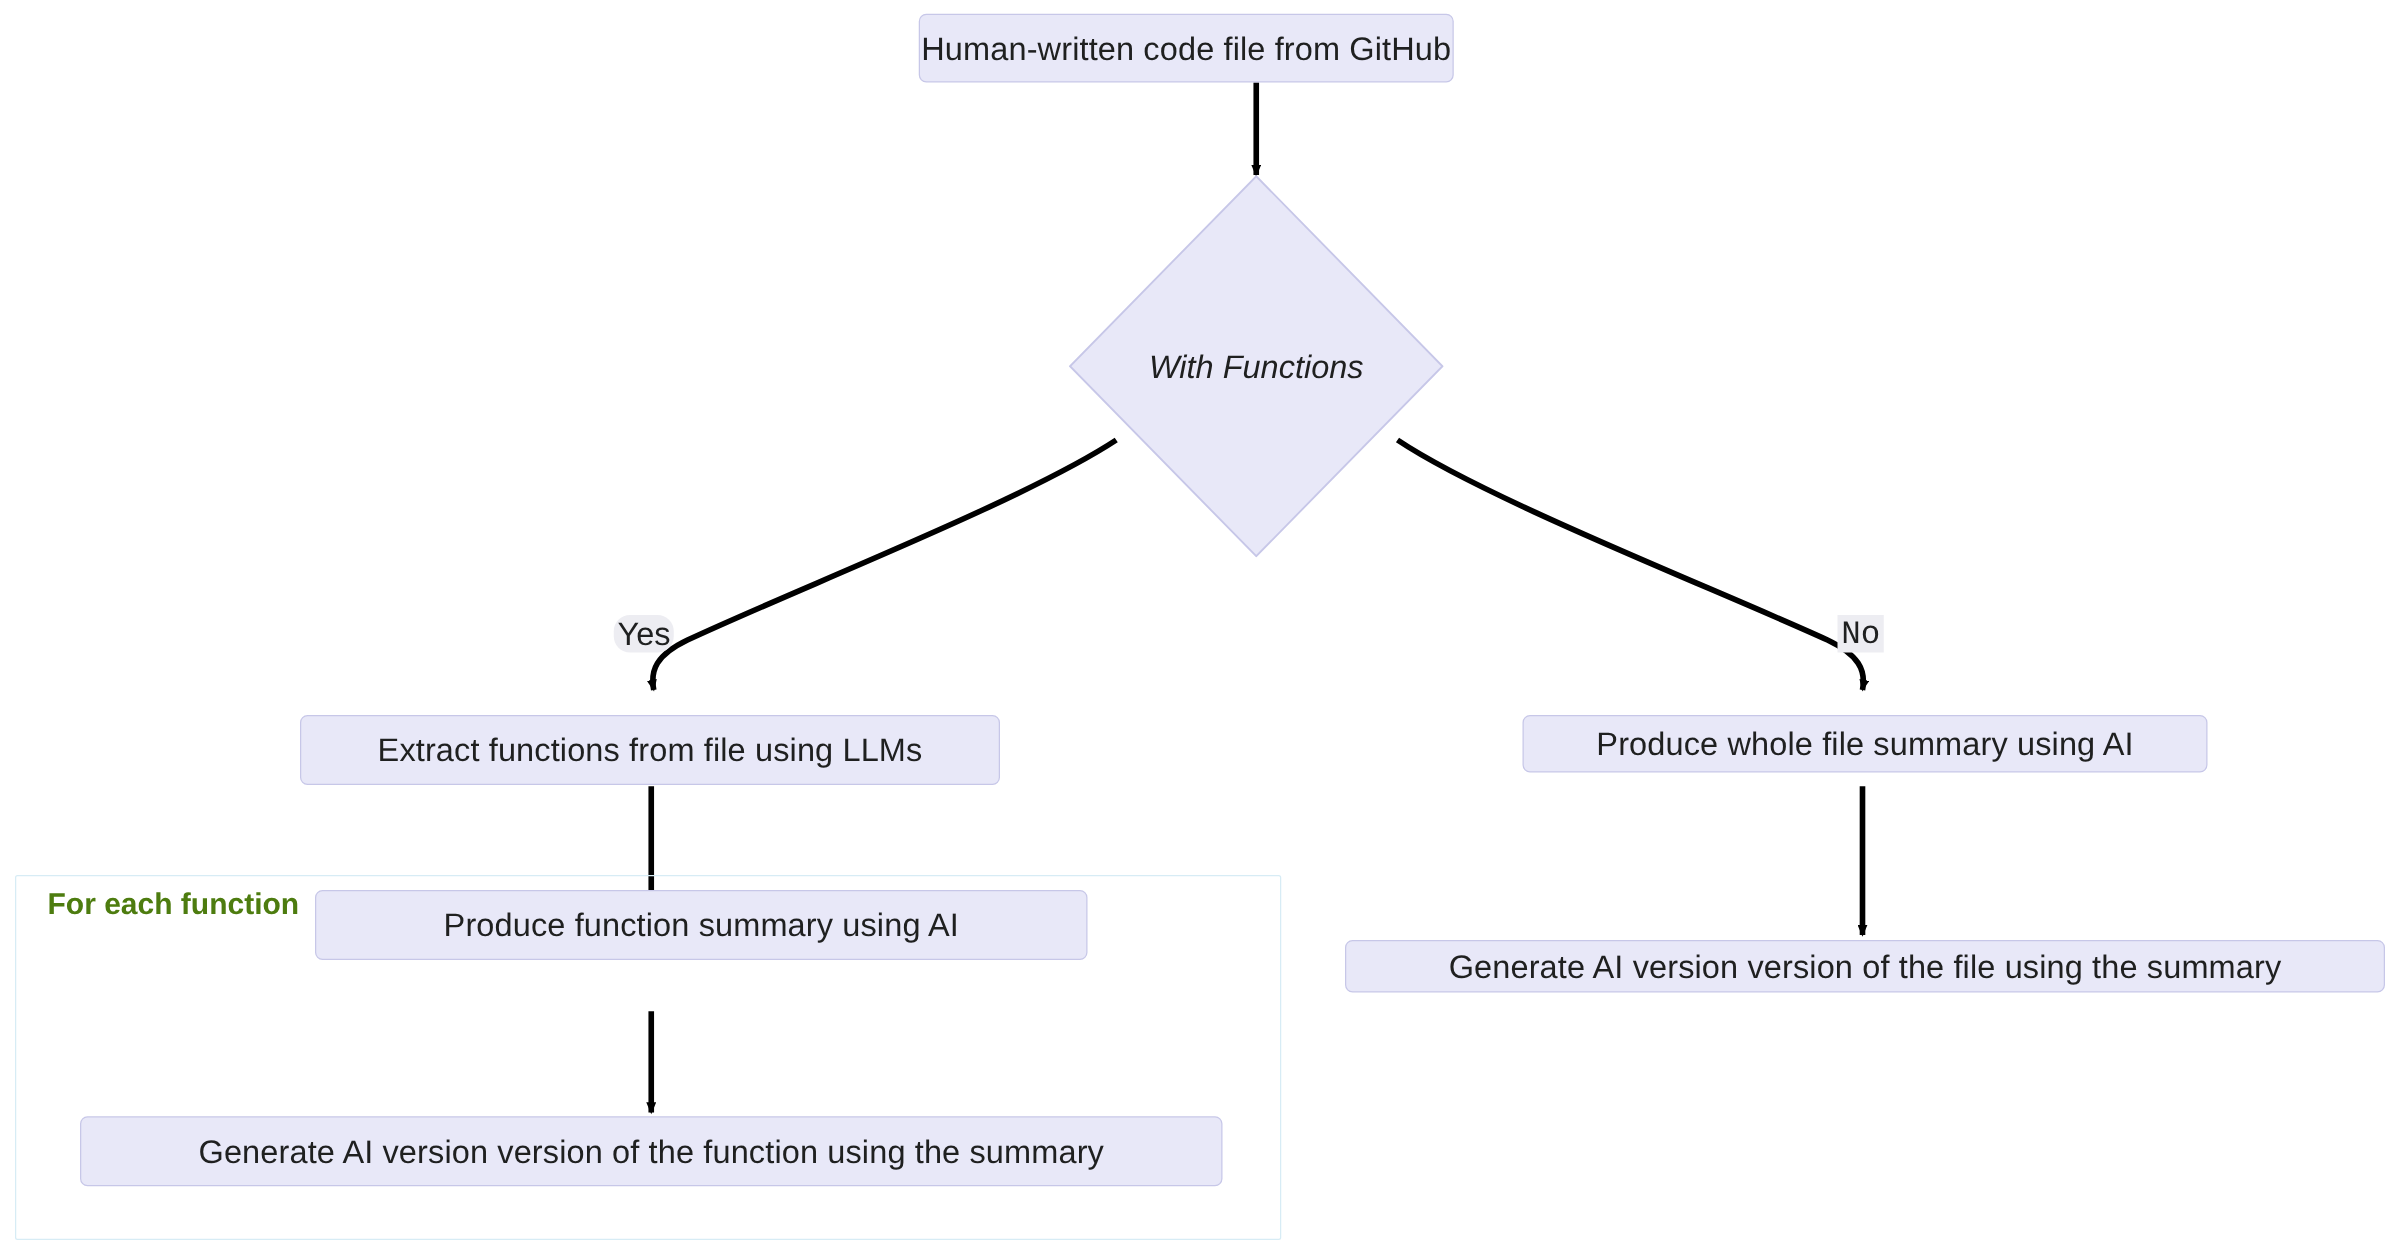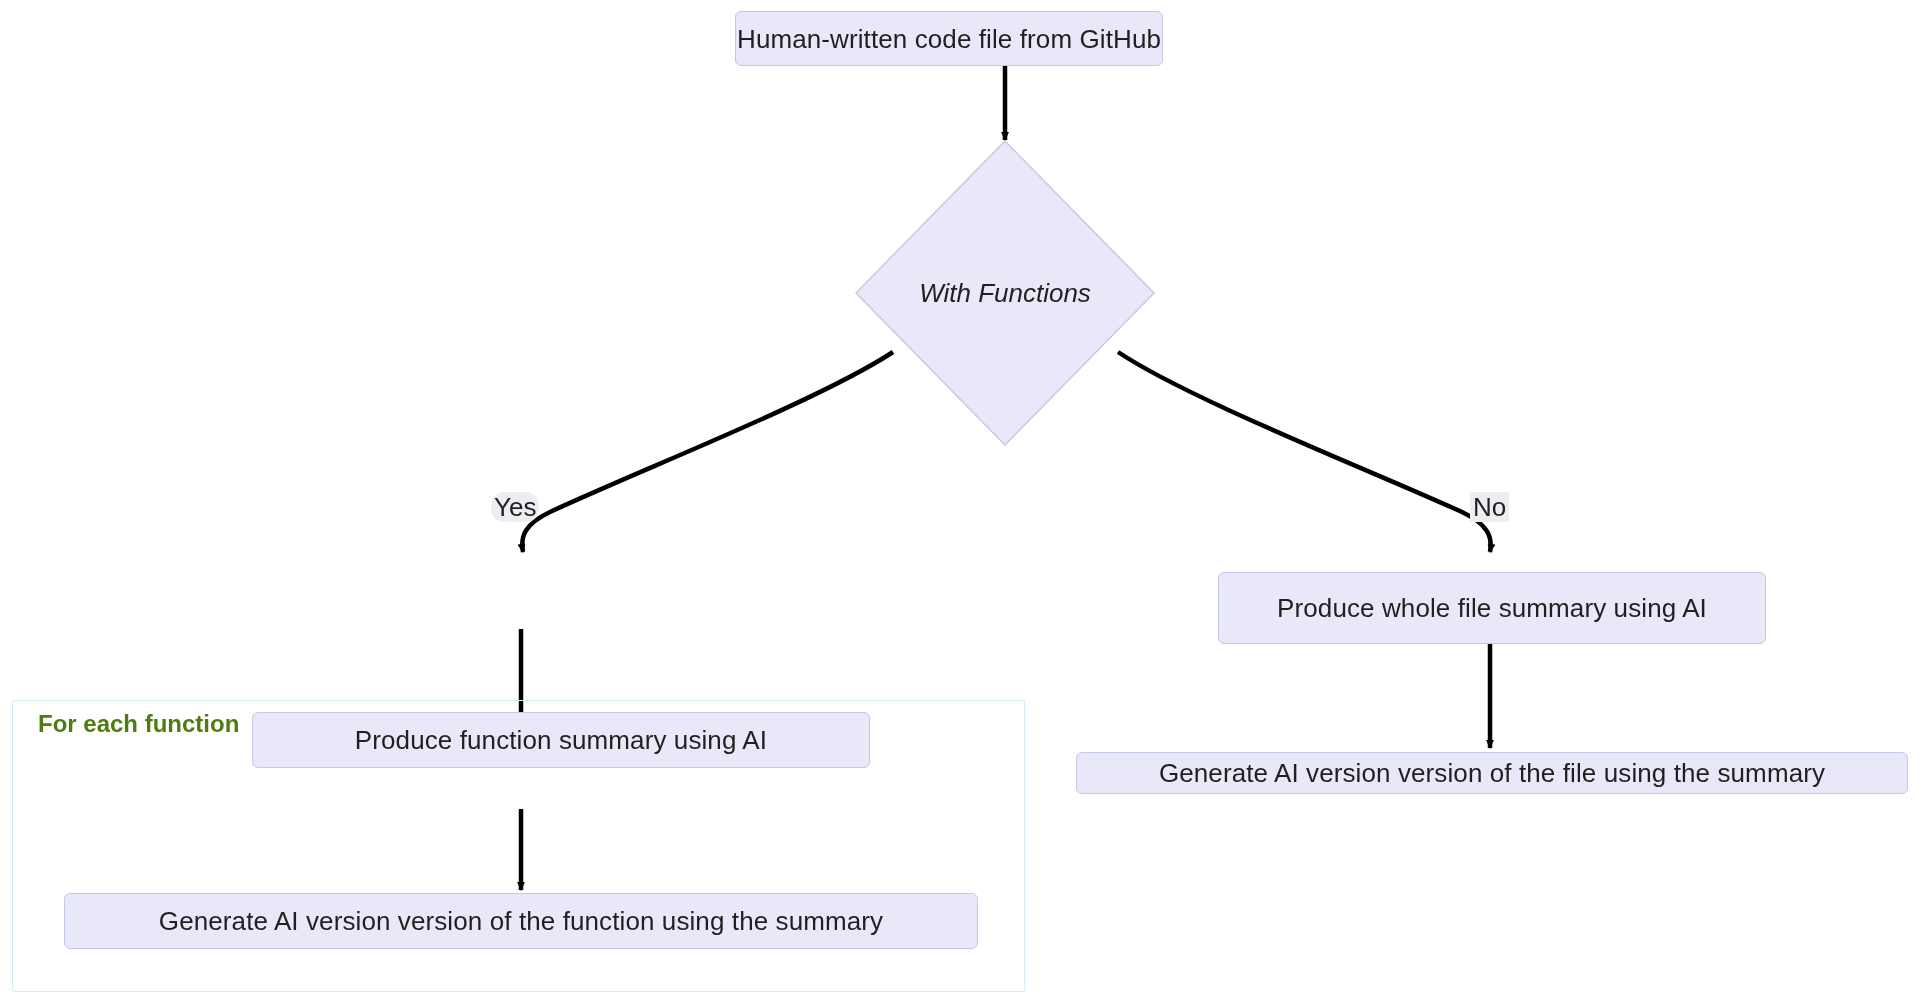--- a/index.html
+++ b/index.html
@@ -121,24 +121,25 @@
 
   <div class="diamond-wrap" style="left:855px; top:140px; width:300px; height:306px;">
     <svg class="diamond-shape" viewBox="0 0 300 306" preserveAspectRatio="none" xmlns="http://www.w3.org/2000/svg">
       <polygon points="150,1 299,153 150,305 1,153" fill="#e8e8f8" stroke="#c7c7e8" stroke-width="1.5"></polygon>
     </svg>
     <span class="diamond-label">With Functions</span>
   </div>
 
   <div class="edge-label" style="left:491px; top:492px;border-radius:13px;">Yes</div>
 
-  <div class="edge-label" style="left:1470px; top:492px;">No</div>
+  <div class="edge-label" style="left:1470px; top:492px;font-family:Liberation Mono, monospace;">No</div>
 
+  <div class="node" style="left:240px; top:572px; width:560px; height:56px;">Extract functions from file using LLMs</div>
 
-  <div class="node" style="left:1218px; top:572px; width:548px; height:72px;">Produce whole file summary using AI</div>
+  <div class="node" style="left:1218px; top:572px; width:548px; height:46px;">Produce whole file summary using AI</div>
 
   <div class="node" style="left:252px; top:712px; width:618px; height:56px;">Produce function summary using AI</div>
 
   <div class="node" style="left:64px; top:893px; width:914px; height:56px;">Generate AI version version of the function using the summary</div>
 
   <div class="node" style="left:1076px; top:752px; width:832px; height:42px;">Generate AI version version of the file using the summary</div>
 
 </div>
 
 </body></html>

